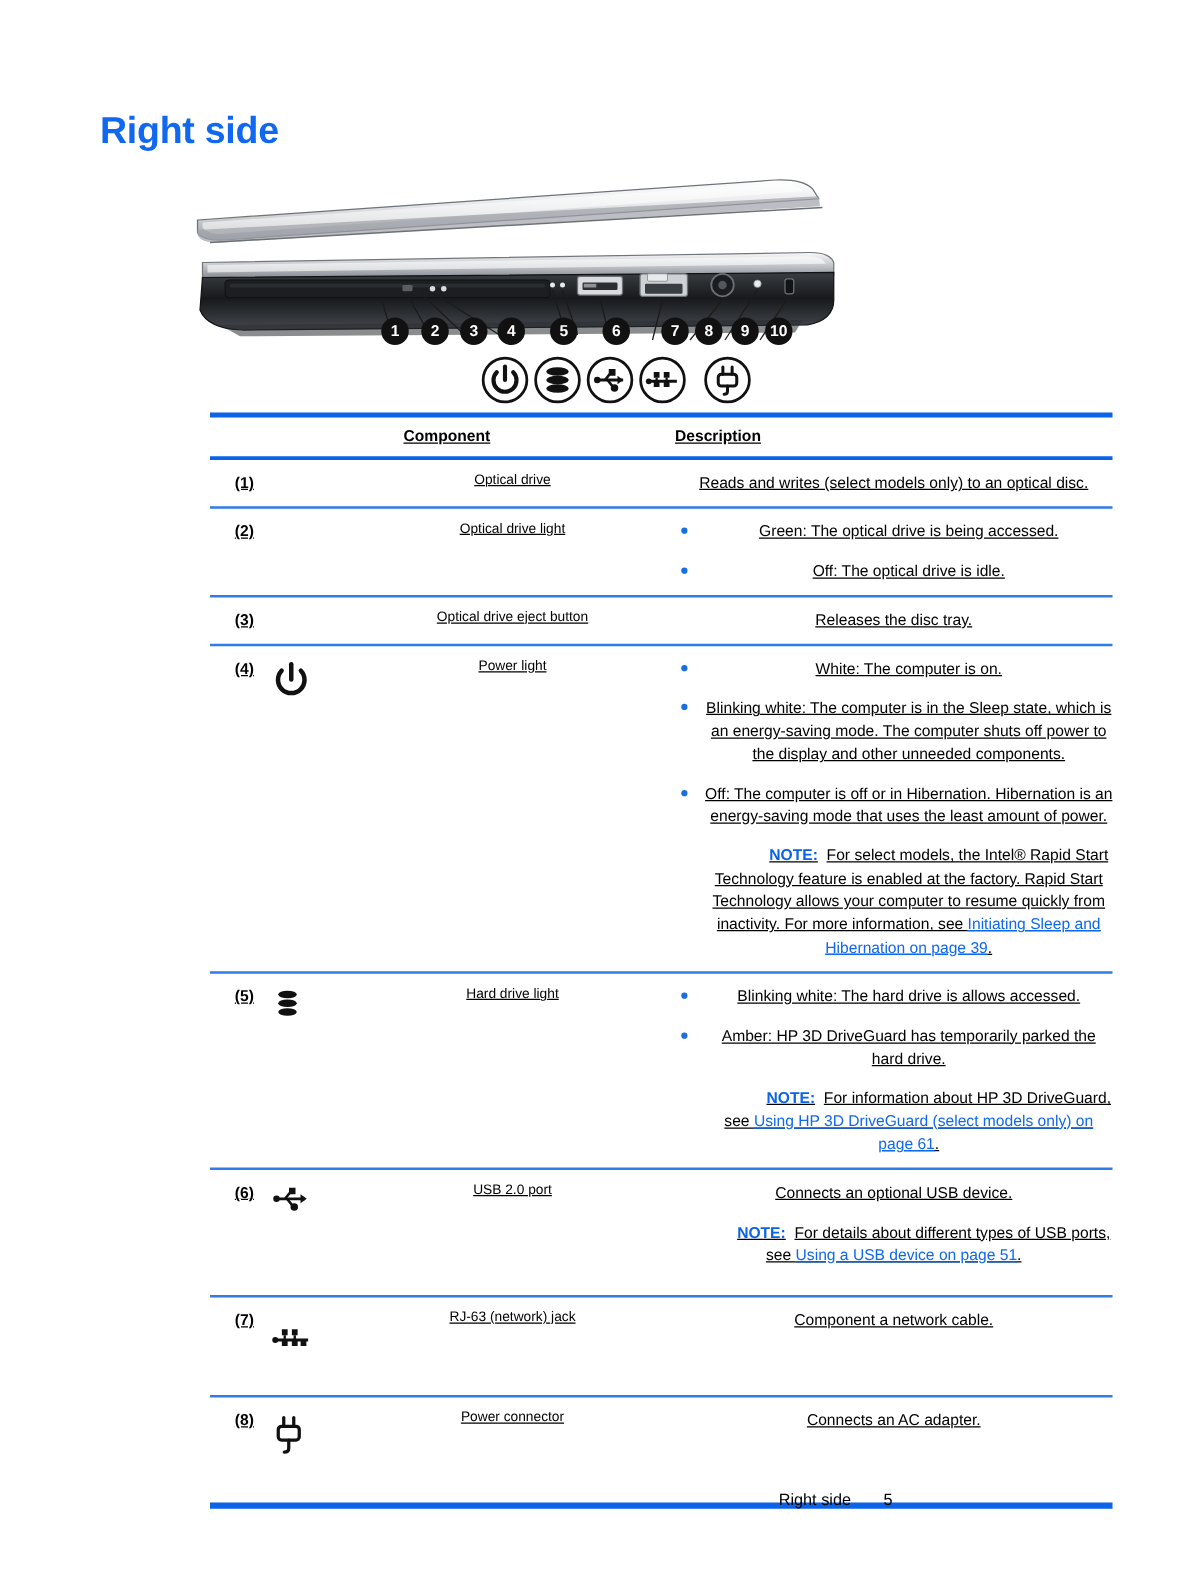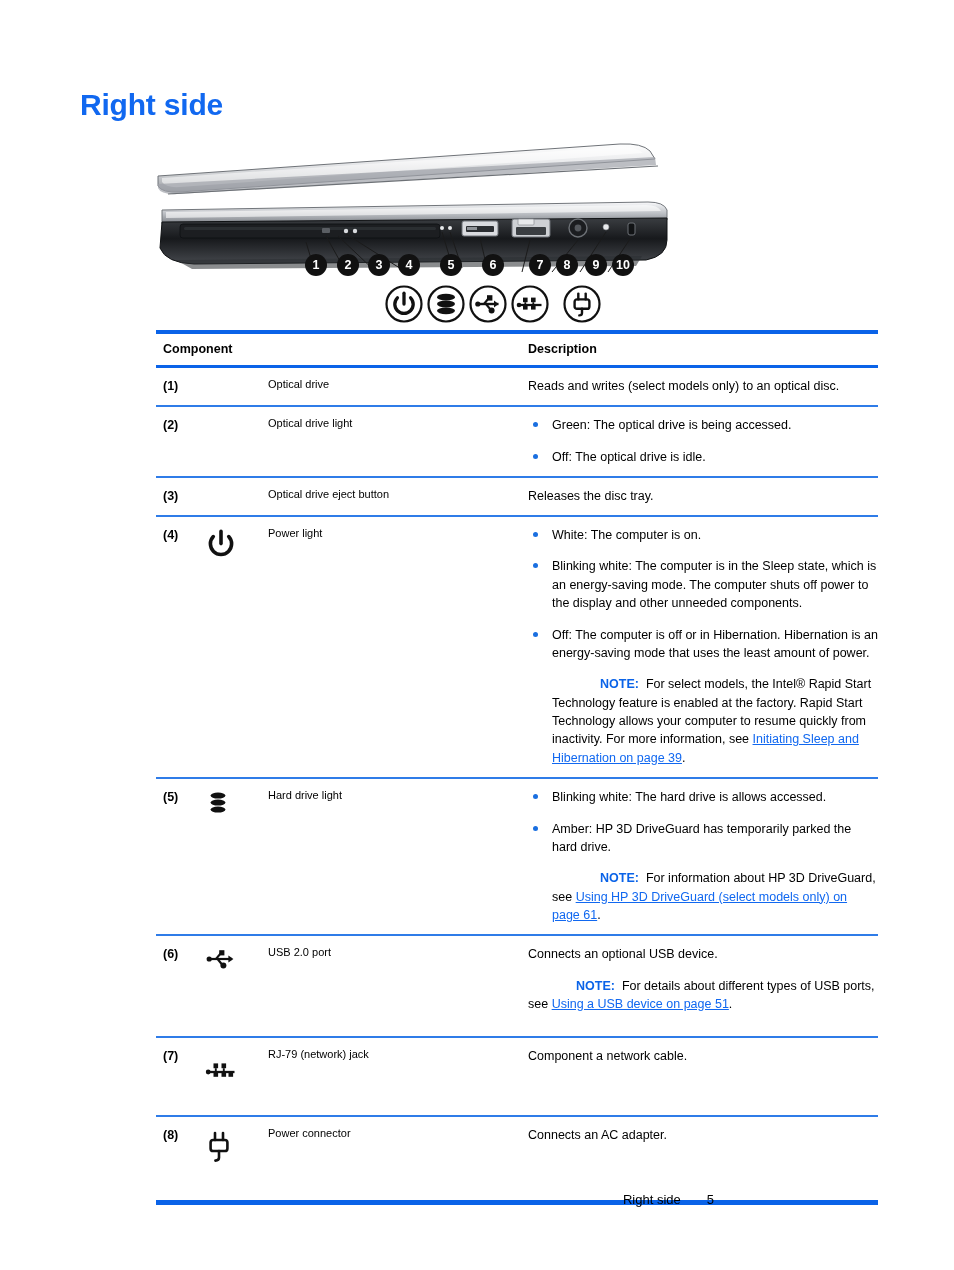--- a/index.html
+++ b/index.html
@@ -13,20 +13,21 @@
     font-family: "Liberation Sans", sans-serif;
     color: #000000;
     position: relative;
     overflow: hidden;
   }
 
   .page {
     position: relative;
     width: 786px;
     height: 1270px;
+    text-align: center;
   }
 
   
   .page-title {
     position: absolute;
     left: 80px;
     top: 88px;
     font-size: 30px;
     font-weight: bold;
     color: #1168f0;
@@ -38,23 +39,24 @@
     position: absolute;
     left: 150px;
     top: 132px;
     width: 520px;
     height: 200px;
   }
 
   
   .comp-table {
     position: absolute;
-    left: 156px;
+    left: 168px;
     top: 330px;
     width: 722px;
+    text-decoration: underline;
   }
   .rule-top {
     height: 4px;
     background: #0a63e8;
     width: 100%;
   }
   .rule-head {
     height: 3px;
     background: #0a63e8;
     width: 100%;
@@ -502,21 +504,21 @@
             <rect x="9.5" y="15" width="4.6" height="4.8" fill="#111"></rect>
             <rect x="17.5" y="15" width="4.6" height="4.8" fill="#111"></rect>
             <rect x="9.5" y="6.4" width="4.6" height="4.8" fill="#111"></rect>
             <rect x="17.5" y="6.4" width="4.6" height="4.8" fill="#111"></rect>
             <line x1="11.8" y1="11.2" x2="11.8" y2="15" stroke="#111" stroke-width="1.9"></line>
             <line x1="19.8" y1="11.2" x2="19.8" y2="15" stroke="#111" stroke-width="1.9"></line>
             <rect x="24.5" y="15" width="4.6" height="4.8" fill="#111"></rect>
           </svg>
         </span>
       </div>
-      <div class="cell-label">RJ-79 (network) jack</div>
+      <div class="cell-label">RJ-63 (network) jack</div>
       <div class="cell-desc">
         <p class="plain-line">Component a network cable.</p>
       </div>
     </div>
     <div class="rule-row"></div>
 
     <div class="trow" style="padding-bottom:30px;">
       <div class="cell-num">(8)</div>
       <div class="cell-icon" style="padding-top:4px;">
         <span>

